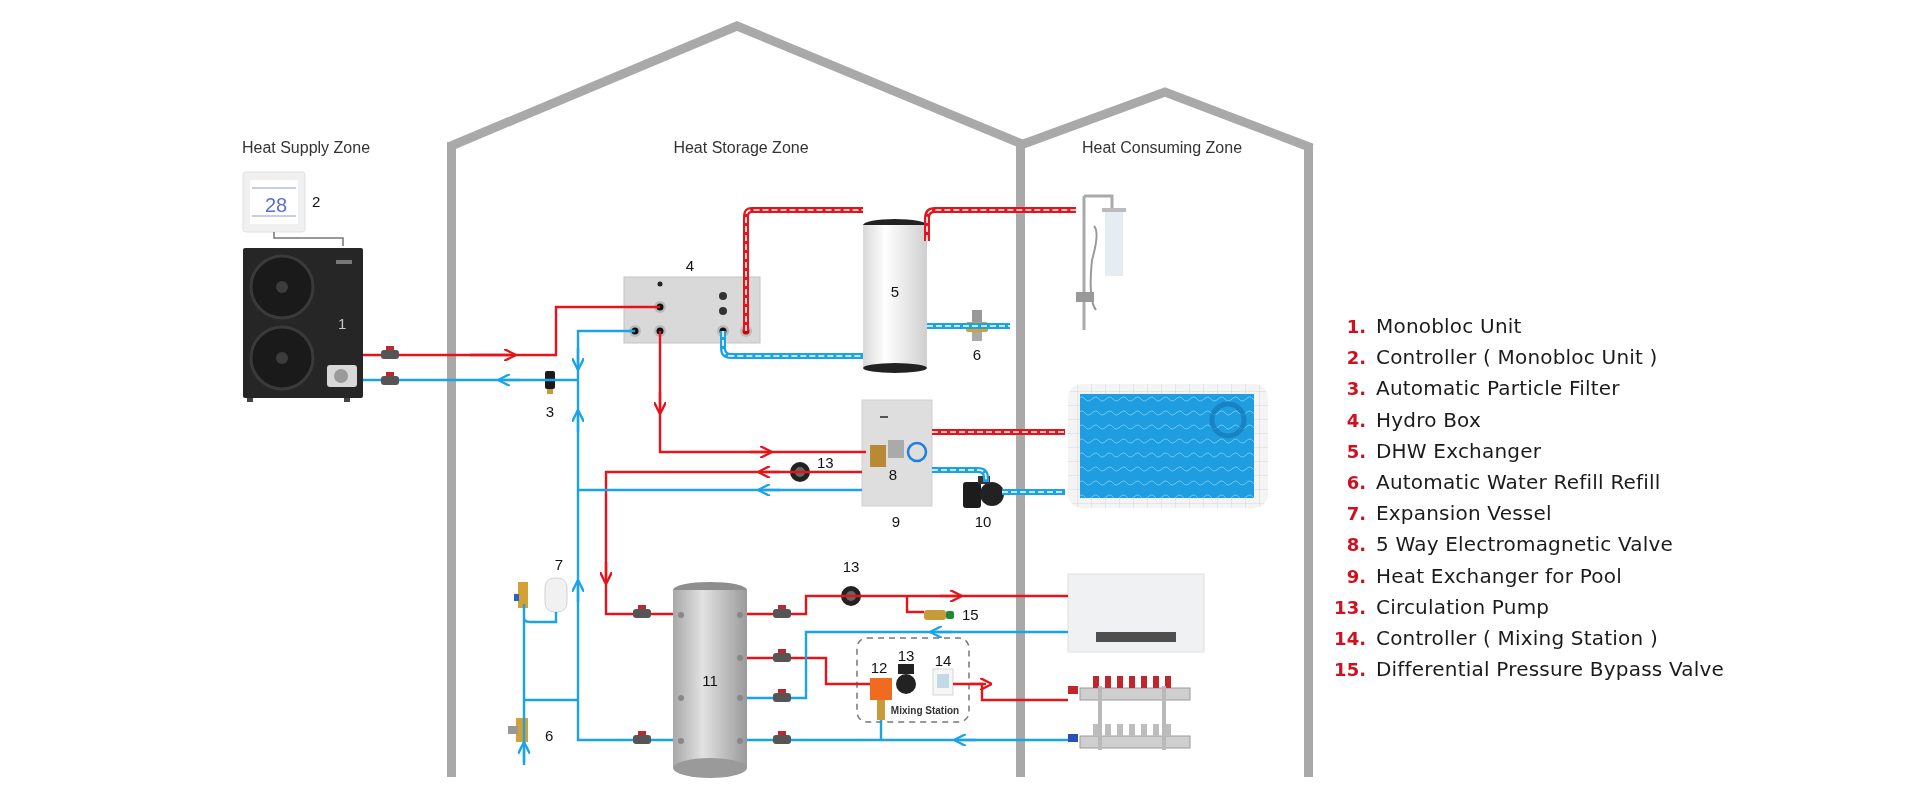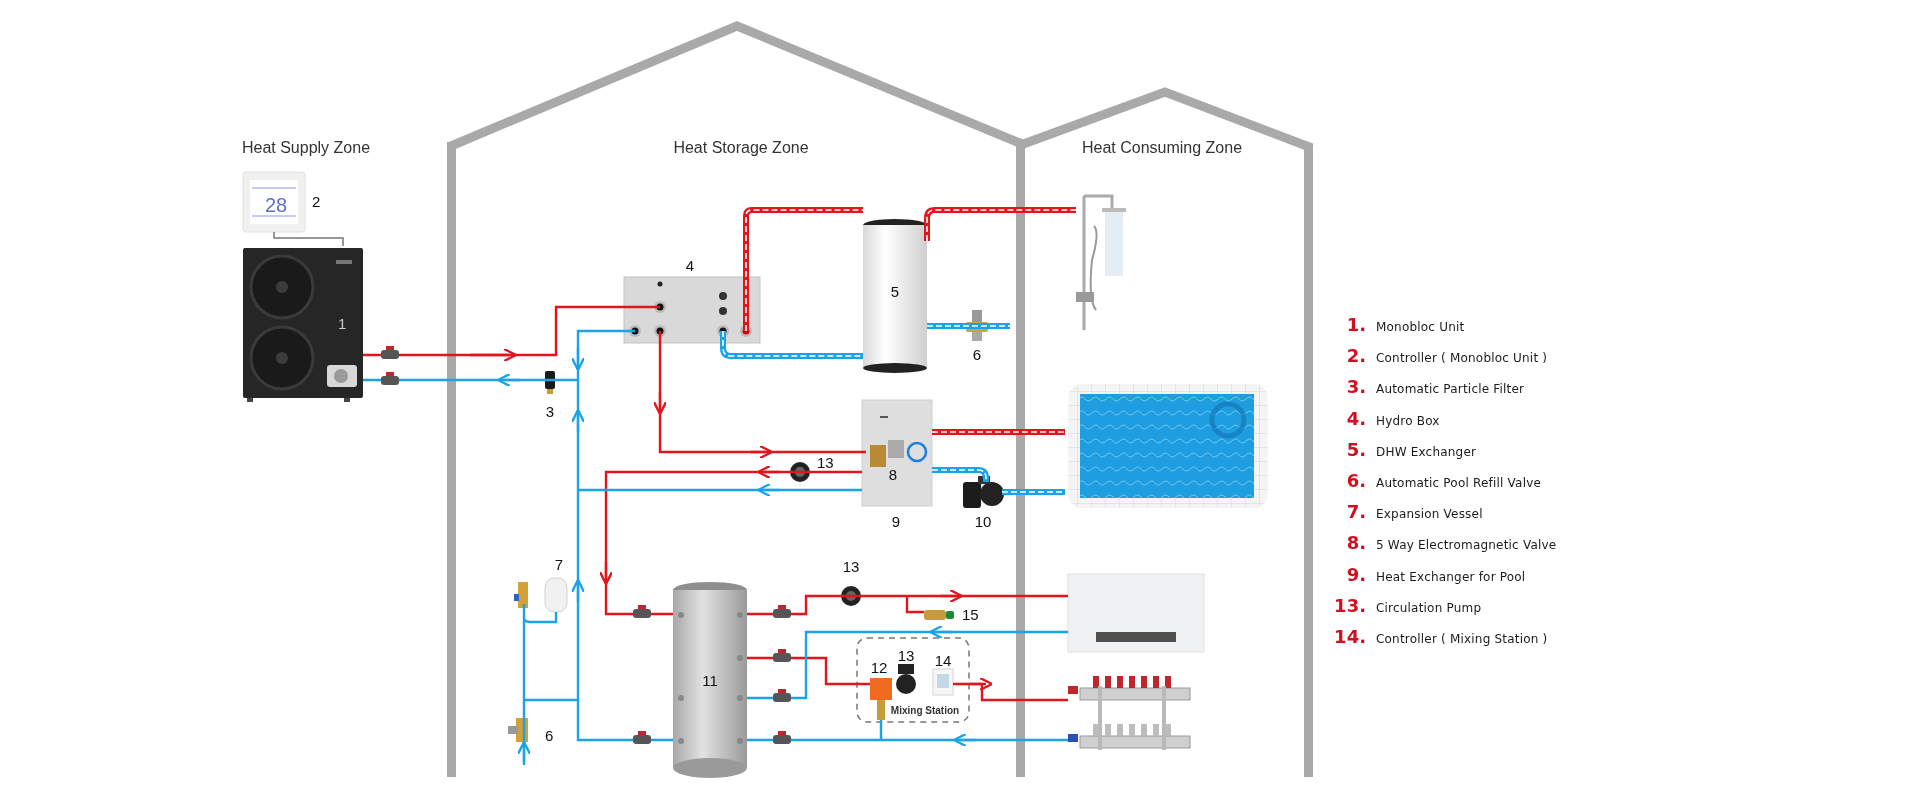--- a/index.html
+++ b/index.html
@@ -11,21 +11,21 @@
   .cold { stroke:#1aa3e8; stroke-width:2.4; fill:none; }
   .hot-ins { stroke:#e3141b; stroke-width:6; fill:none; }
   .hot-ins-core { stroke:#ffffff; stroke-width:1.6; fill:none; stroke-dasharray:6 3; }
   .cold-ins { stroke:#1aa3e8; stroke-width:6; fill:none; }
   .cold-ins-core { stroke:#ffffff; stroke-width:1.6; fill:none; stroke-dasharray:6 3; }
   .wall { fill:#a9a9a9; }
   .roof { stroke:#a9a9a9; stroke-width:9; fill:none; stroke-linejoin:miter; }
   #legend { position:absolute; left:1330px; top:314px; width:560px; }
   .legend-row { display:flex; align-items:baseline; height:31.2px; font-family:"DejaVu Sans", sans-serif; }
   .legend-num { width:46px; text-align:right; color:#d0101f; font-weight:bold; font-size:18px; padding-right:10px; box-sizing:border-box; }
-  .legend-text { color:#1b1b1b; font-size:12px; letter-spacing:0.2px; }
+  .legend-text { color:#1b1b1b; font-size:20px; letter-spacing:0.2px; }
 </style>
 </head>
 <body>
 
 <svg id="diagram" viewBox="0 0 1920 797" xmlns="http://www.w3.org/2000/svg">
   <defs>
     <marker id="arrR" viewBox="0 0 10 10" refX="5" refY="5" markerWidth="5" markerHeight="5" orient="auto">
         <path d="M0,0 L10,5 L0,10" fill="none" stroke="#e3141b" stroke-width="2"></path>
       </marker>
     <marker id="arrB" viewBox="0 0 10 10" refX="5" refY="5" markerWidth="5" markerHeight="5" orient="auto">
@@ -358,21 +358,21 @@
     <div class="legend-row">
       <span class="legend-num">4.</span>
       <span class="legend-text">Hydro Box</span>
     </div>
     <div class="legend-row">
       <span class="legend-num">5.</span>
       <span class="legend-text">DHW Exchanger</span>
     </div>
     <div class="legend-row">
       <span class="legend-num">6.</span>
-      <span class="legend-text">Automatic Pool Refill Valve</span>
+      <span class="legend-text">Automatic Water Refill Refill</span>
     </div>
     <div class="legend-row">
       <span class="legend-num">7.</span>
       <span class="legend-text">Expansion Vessel</span>
     </div>
     <div class="legend-row">
       <span class="legend-num">8.</span>
       <span class="legend-text">5 Way Electromagnetic Valve</span>
     </div>
     <div class="legend-row">
@@ -380,13 +380,17 @@
       <span class="legend-text">Heat Exchanger for Pool</span>
     </div>
     <div class="legend-row">
       <span class="legend-num">13.</span>
       <span class="legend-text">Circulation Pump</span>
     </div>
     <div class="legend-row">
       <span class="legend-num">14.</span>
       <span class="legend-text">Controller ( Mixing Station )</span>
     </div>
+    <div class="legend-row">
+      <span class="legend-num">15.</span>
+      <span class="legend-text">Differential Pressure Bypass Valve</span>
+    </div>
   </div>
 
 </body></html>

